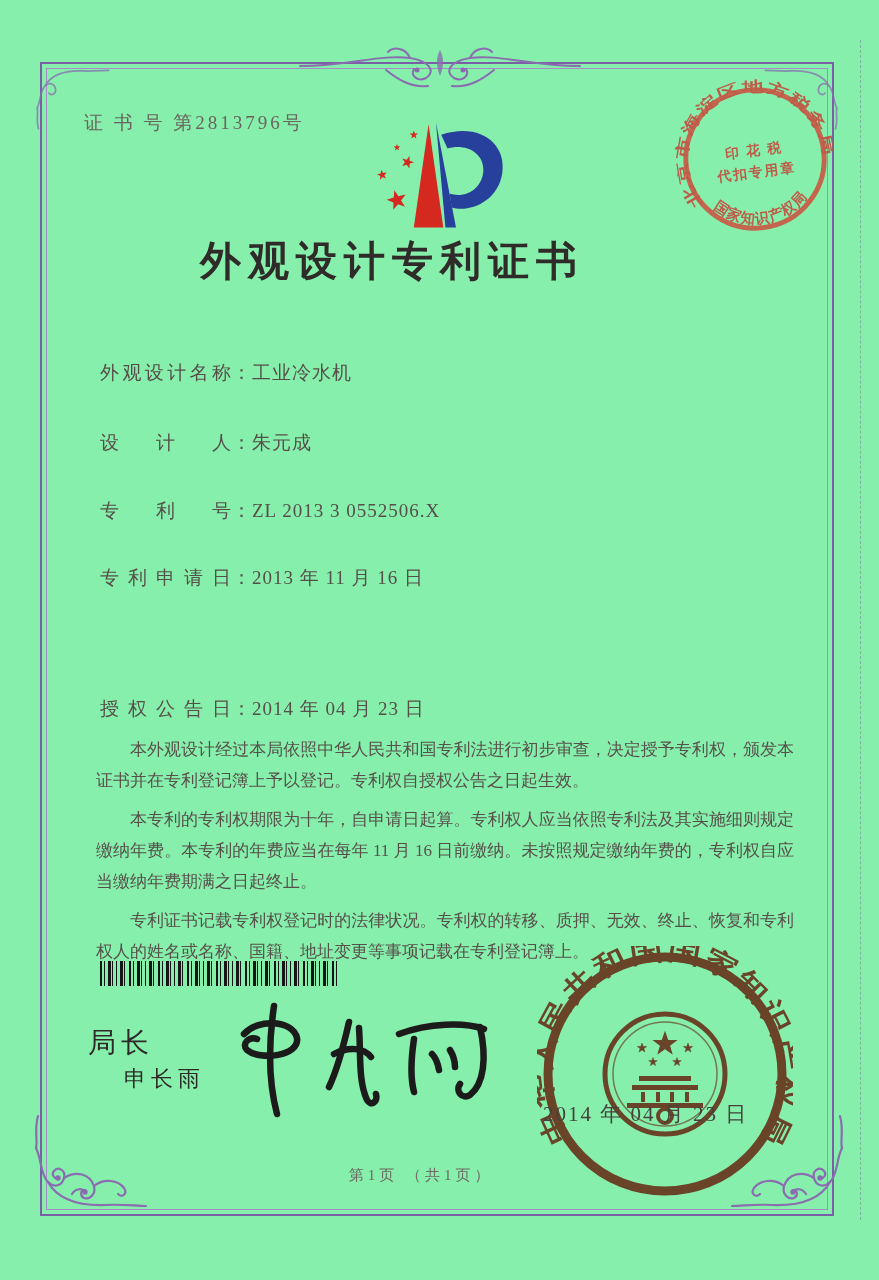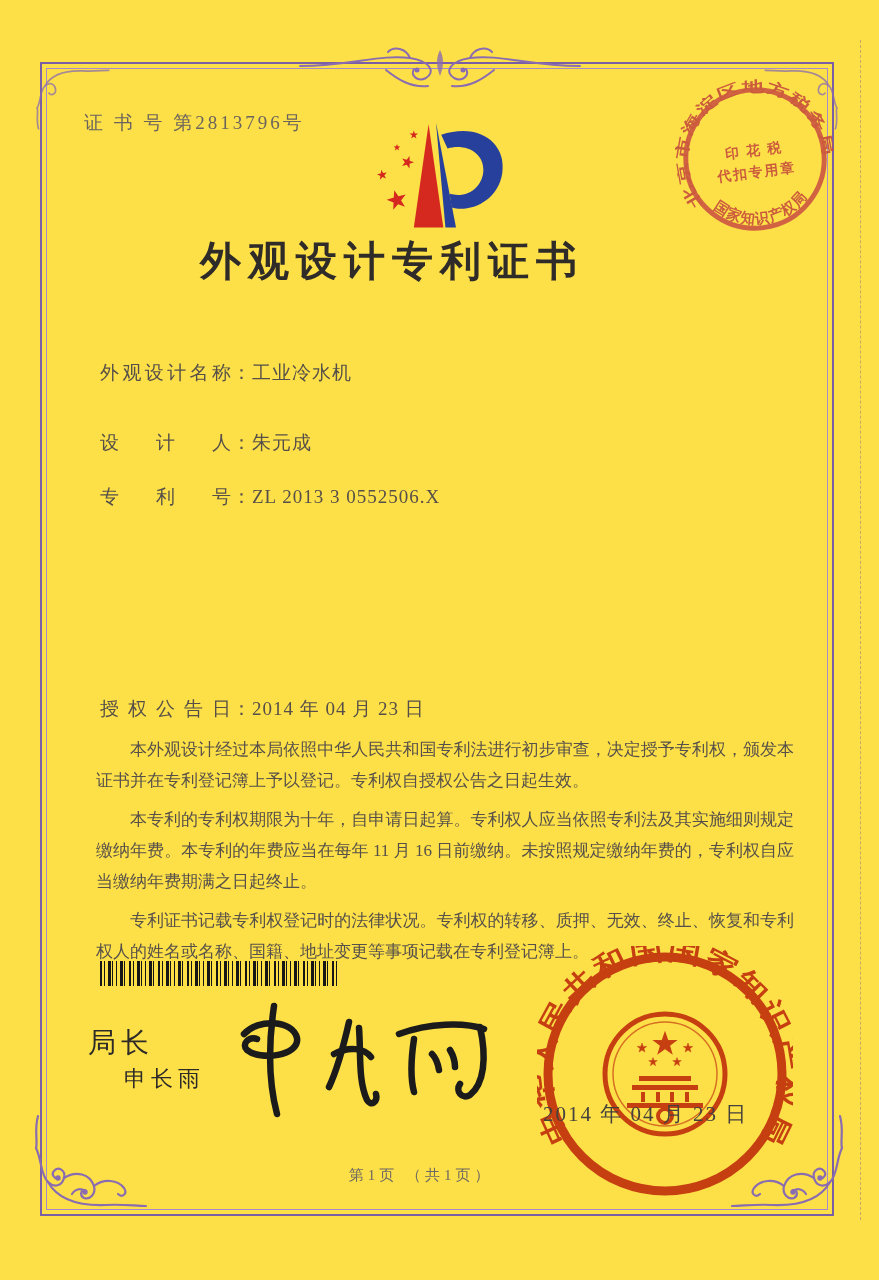--- a/index.html
+++ b/index.html
@@ -1,39 +1,39 @@
 <!DOCTYPE html>
 <html><head>
 <meta charset="utf-8">
 <style>
   html,body{margin:0;padding:0;background:#e8e8e8;}
   #page{
     position:relative;width:879px;height:1280px;margin:0 auto;
-    background:#fde047;overflow:hidden;
+    background:#86efac;overflow:hidden;
     font-family:"Liberation Serif","DejaVu Serif",serif;
   }
   
   .frame-outer{position:absolute;left:40px;top:62px;width:794px;height:1154px;
     border:2px solid #7b5fa6;box-sizing:border-box;z-index:1;}
   .frame-inner{position:absolute;left:46px;top:68px;width:782px;height:1142px;
     border:1px solid #a78cc7;box-sizing:border-box;z-index:1;}
   .edge-shadow{position:absolute;left:860px;top:40px;height:1180px;width:0;
     border-left:1px dashed rgba(110,90,150,.4);z-index:0;}
   .ornament{position:absolute;z-index:2;}
   
   .cert-no{position:absolute;left:84px;top:110px;font-size:19px;color:#6b645e;
     letter-spacing:3px;z-index:3;}
   .logo{position:absolute;left:352px;top:118px;z-index:3;}
   .title{position:absolute;left:40px;top:234px;width:704px;text-align:center;
     font-size:41px;font-weight:700;letter-spacing:7px;color:#2f2b28;z-index:3;}
   
   .field{position:absolute;left:100px;font-size:19px;color:#564f49;z-index:3;
     letter-spacing:1px;white-space:nowrap;}
   .field .lbl{display:inline-block;width:132px;text-align:justify;text-align-last:justify;}
-  .f0{top:360px}.f1{top:430px}.f2{top:484px}.f3{top:565px}.f4{top:630px}.f5{top:696px}
+  .f0{top:360px}.f1{top:430px}.f2{top:498px}.f3{top:565px}.f4{top:630px}.f5{top:696px}
   
   .body-text{position:absolute;left:88px;top:726px;width:714px;z-index:3;
     font-size:17px;line-height:31px;color:#57504a;text-align:justify;}
   .body-text p{margin:8px;text-indent:2em;}
   
   .barcode{position:absolute;left:100px;top:961px;width:238px;height:25px;z-index:3;
     background-image:repeating-linear-gradient(90deg,
       #161616 0 2px,transparent 2px 4px,
       #161616 4px 5px,transparent 5px 8px,
       #161616 8px 11px,transparent 11px 12px,
@@ -138,20 +138,23 @@
   <div class="title">外观设计专利证书</div>
 
   <div class="field f0">
     <span class="lbl">外观设计名称</span><span>：</span><span>工业冷水机</span>
   </div>
   <div class="field f1">
     <span class="lbl">设计人</span><span>：</span><span>朱元成</span>
   </div>
   <div class="field f2">
     <span class="lbl">专利号</span><span>：</span><span>ZL 2013 3 0552506.X</span>
+  </div>
+  <div class="field f3">
+    <span class="lbl">专利申请日</span><span>：</span><span>2013 年 11 月 16 日</span>
   </div>
   <div class="field f5">
     <span class="lbl">授权公告日</span><span>：</span><span>2014 年 04 月 23 日</span>
   </div>
 
   <div class="body-text">
     <p>本外观设计经过本局依照中华人民共和国专利法进行初步审查，决定授予专利权，颁发本证书并在专利登记簿上予以登记。专利权自授权公告之日起生效。</p>
     <p>本专利的专利权期限为十年，自申请日起算。专利权人应当依照专利法及其实施细则规定缴纳年费。本专利的年费应当在每年 11 月 16 日前缴纳。未按照规定缴纳年费的，专利权自应当缴纳年费期满之日起终止。</p>
     <p>专利证书记载专利权登记时的法律状况。专利权的转移、质押、无效、终止、恢复和专利权人的姓名或名称、国籍、地址变更等事项记载在专利登记簿上。</p>
   </div>

